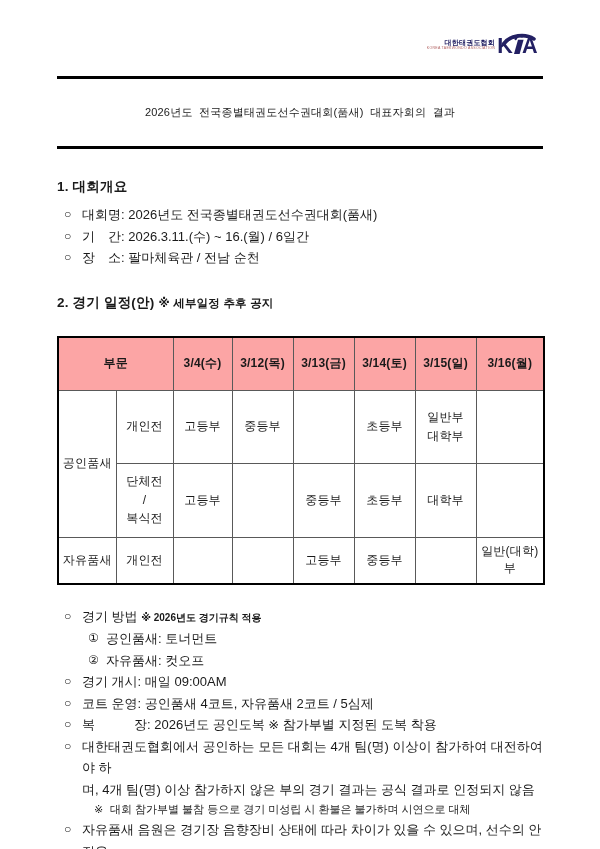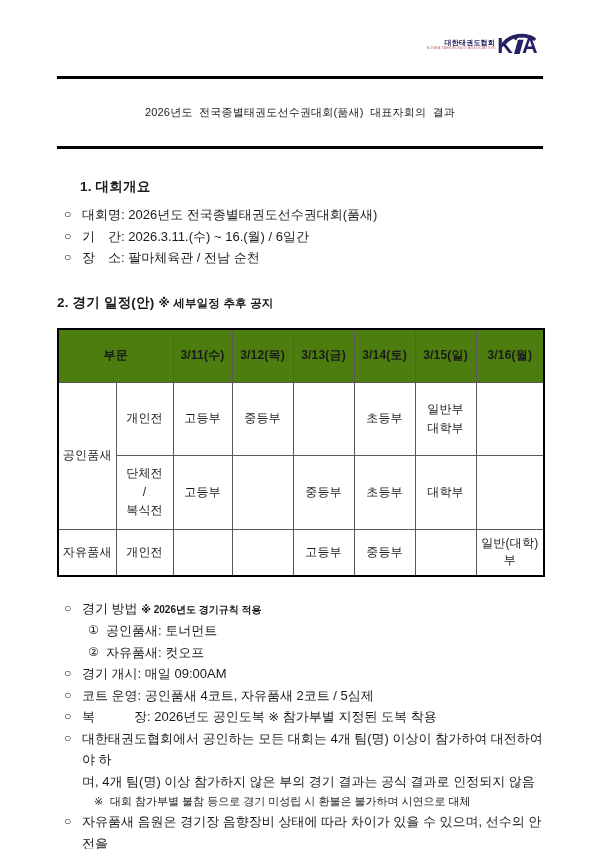--- a/index.html
+++ b/index.html
@@ -33,23 +33,23 @@
     margin:16px;font-size:11px;font-weight:normal;letter-spacing:.2px;
     white-space:pre-wrap;
   }
 
   
   section h2{
     margin:0;font-size:13.5px;font-weight:bold;letter-spacing:.2px;
   }
   .h-note{font-size:11.5px;font-weight:bold;}
   #sec-overview{margin-top:29px;}
-  #sec-overview h2{margin-bottom:8px;margin-left:23px;}
+  #sec-overview h2{margin-bottom:8px;}
   #sec-schedule{margin-top:25px;}
-  #sec-schedule h2{margin-bottom:16px;}
+  #sec-schedule h2{margin-bottom:24px;}
   #sec-match{margin-top:21px;}
   #sec-match h2{margin-bottom:8px;}
 
   .item{
     display:flex;align-items:flex-start;
     font-size:13px;line-height:21.5px;
     padding-left:7px;
   }
   .bullet{flex:0 0 18px;font-size:12px;}
   .item-text{white-space:pre-wrap;}
@@ -62,21 +62,21 @@
   
   table.sched{
     border-collapse:collapse;table-layout:fixed;
     width:486px;border:2px solid #000;
   }
   .sched th,.sched td{
     border:1px solid #595959;
     text-align:center;vertical-align:middle;
     font-size:12px;padding:0;letter-spacing:.2px;
   }
-  .sched thead th{background:#4d7c0f;height:52px;font-weight:bold;}
+  .sched thead th{background:#fca5a5;height:52px;font-weight:bold;}
   .sched tr.r1 td{height:72px;}
   .sched tr.r2 td{height:73px;border-top-color:#a6a6a6;}
   .sched tr.r3 td{height:45px;}
   .pre{white-space:pre-line;line-height:1.55;}
 </style>
 </head>
 <body>
 
 <div class="page">
 
@@ -127,21 +127,21 @@
         <col style="width:59px">
           <col style="width:61px">
           <col style="width:61px">
         <col style="width:61px">
           <col style="width:61px">
           <col style="width:68px">
       </colgroup>
       <thead>
         <tr>
           <th colspan="2">부문</th>
-          <th>3/11(수)</th>
+          <th>3/4(수)</th>
           <th>3/12(목)</th>
           <th>3/13(금)</th>
           <th>3/14(토)</th>
           <th>3/15(일)</th>
           <th>3/16(월)</th>
         </tr>
       </thead>
       <tbody>
         <tr class="r1">
           <td rowspan="2">공인품새</td>

